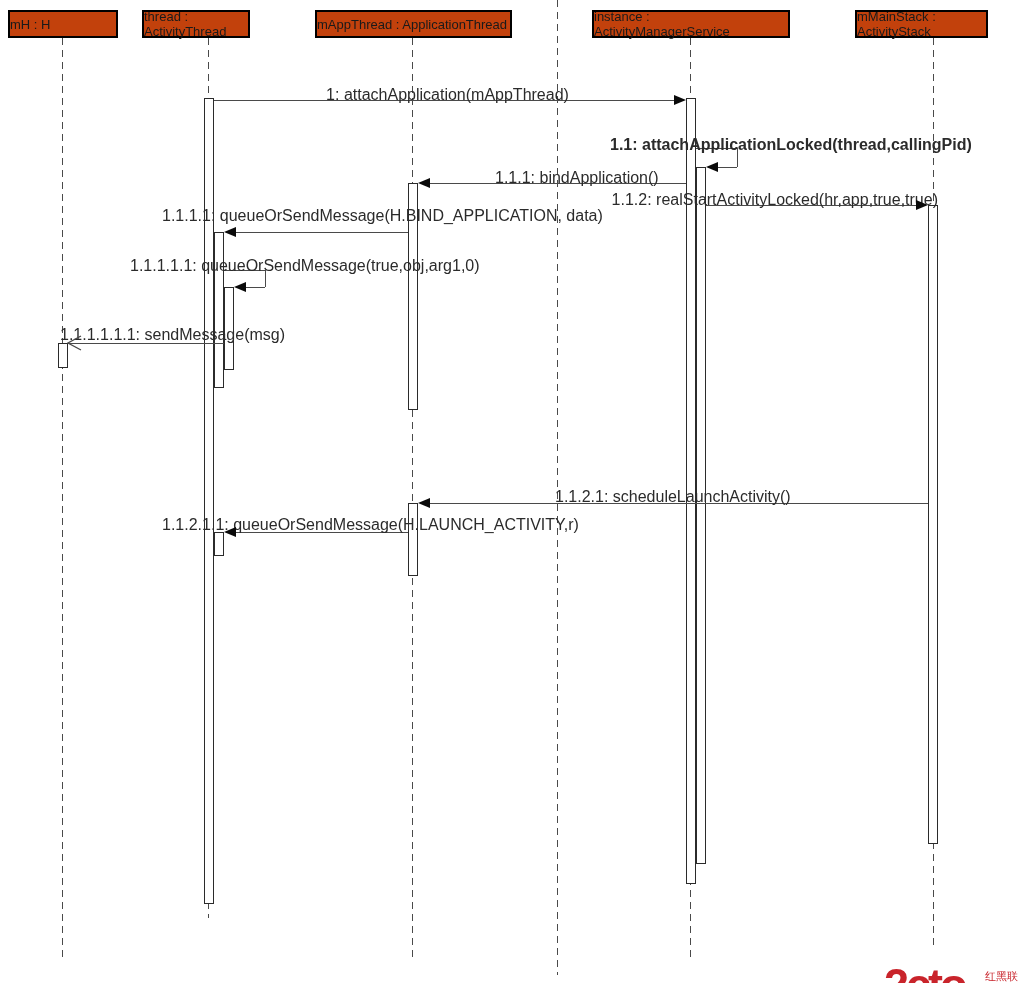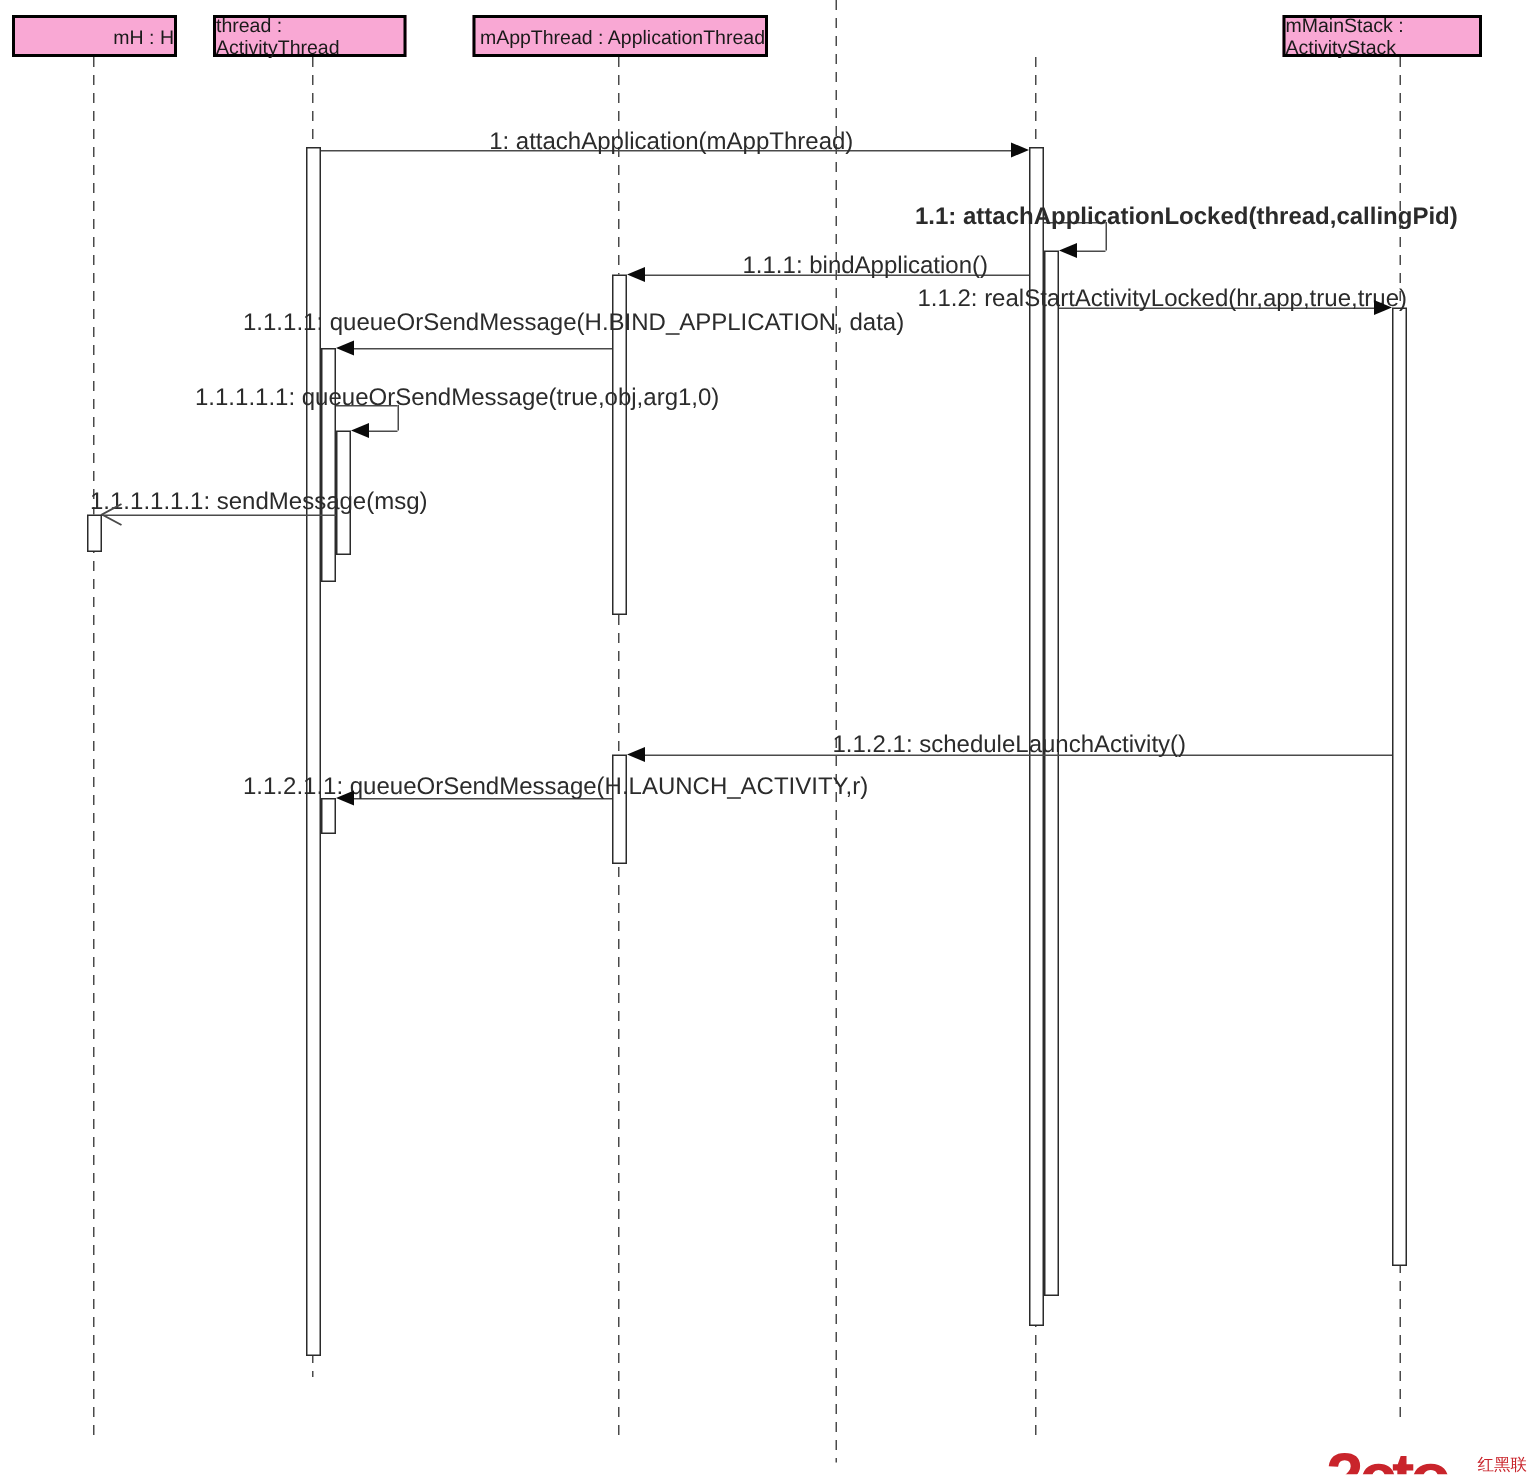--- a/index.html
+++ b/index.html
@@ -1,19 +1,19 @@
 <!DOCTYPE html>
 <html><head>
 <meta charset="utf-8">
 <style>
   html,body{margin:0;padding:0;background:#fff;}
   #canvas{position:relative;width:1024px;height:983px;background:#ffffff;overflow:hidden;
           font-family:"Liberation Sans","DejaVu Sans",sans-serif;}
-  .head{position:absolute;top:10px;height:28px;background:#f9a8d4;border:2px solid #000;
-        display:flex;align-items:center;justify-content:flex-end;font-size:13px;color:#1a1a1a;
+  .head{position:absolute;top:10px;height:28px;background:#c2410c;border:2px solid #000;
+        display:flex;align-items:center;justify-content:flex-start;font-size:13px;color:#1a1a1a;
         box-sizing:border-box;z-index:5;}
   .lifeline{position:absolute;width:1px;z-index:1;
         background:repeating-linear-gradient(to bottom,#4a4a4a 0 7px,transparent 7px 12px);}
   .act{position:absolute;width:10px;background:#fff;border:1px solid #2b2b2b;box-sizing:border-box;z-index:2;}
   .mline{position:absolute;height:0;border-top:1px solid #4a4a4a;z-index:3;}
   .vline{position:absolute;width:0;border-left:1px solid #4a4a4a;z-index:3;}
   .arrR{position:absolute;width:0;height:0;border-top:5px solid transparent;
         border-bottom:5px solid transparent;border-left:12px solid #0a0a0a;z-index:4;}
   .arrL{position:absolute;width:0;height:0;border-top:5px solid transparent;
         border-bottom:5px solid transparent;border-right:12px solid #0a0a0a;z-index:4;}
@@ -28,25 +28,28 @@
   .wm-tag{position:absolute;left:101px;top:7px;font-size:11px;color:#c9242b;}
 </style>
 </head>
 <body>
 
 <div id="canvas">
 
   <div class="head" style="left:8px;width:110px;">
     <span>mH : H</span>
   </div>
-  <div class="head" style="left:142px;width:129px;">
+  <div class="head" style="left:142px;width:108px;">
     <span>thread : ActivityThread</span>
   </div>
   <div class="head" style="left:315px;width:197px;">
     <span>mAppThread : ApplicationThread</span>
+  </div>
+  <div class="head" style="left:592px;width:198px;">
+    <span>instance : ActivityManagerService</span>
   </div>
   <div class="head" style="left:855px;width:133px;">
     <span>mMainStack : ActivityStack</span>
   </div>
 
   <div class="lifeline" style="left:62px;top:38px;height:920px;"></div>
   <div class="lifeline" style="left:208px;top:38px;height:880px;"></div>
   <div class="lifeline" style="left:412px;top:38px;height:920px;"></div>
   <div class="lifeline" style="left:557px;top:0px;height:975px;"></div>
   <div class="lifeline" style="left:690px;top:38px;height:920px;"></div>

